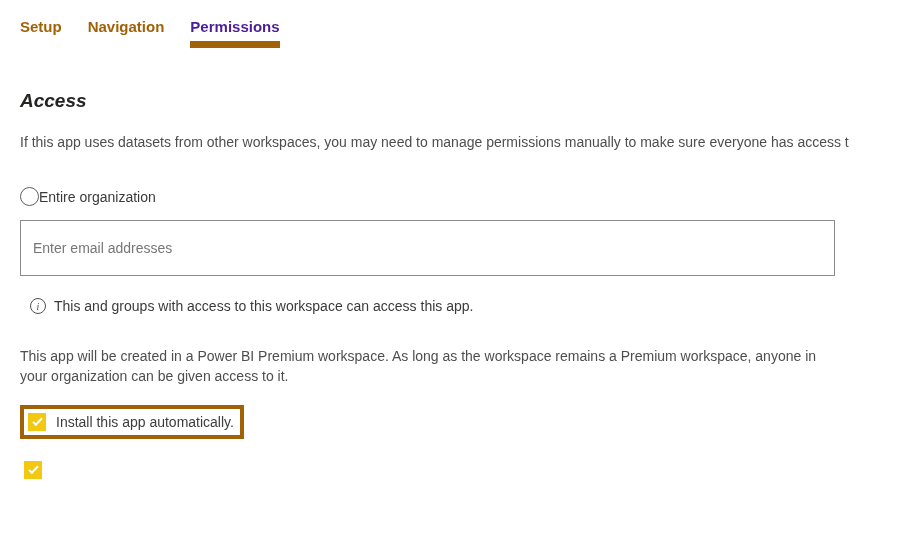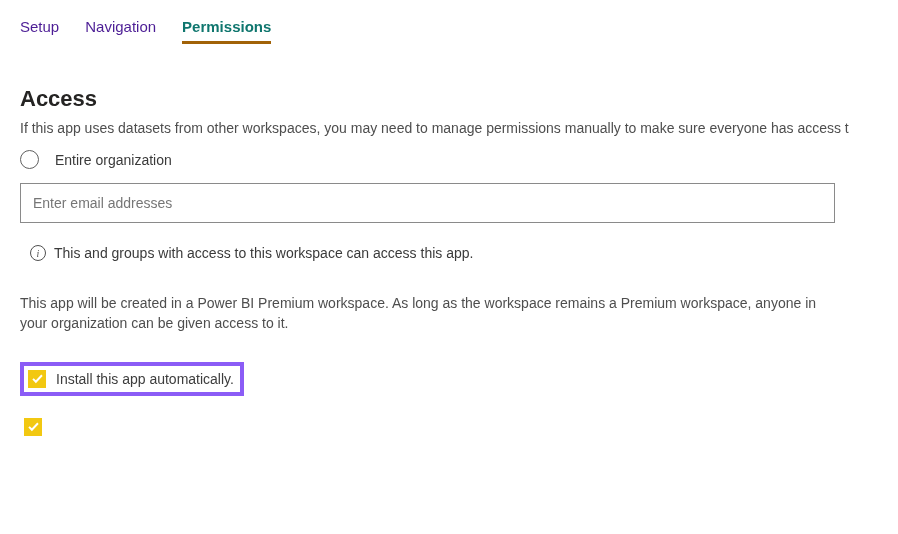--- a/index.html
+++ b/index.html
@@ -13,74 +13,77 @@
     overflow: hidden;
     padding: 18px 20px;
   }
   .tabs {
     display: flex;
     gap: 26px;
     margin-bottom: 42px;
     font-size: 15px;
   }
   .tab {
-    color: #4c1d95;
+    color: #a16207;
     cursor: pointer;
     padding-bottom: 6px;
+    font-weight: bold;
   }
   .tab.active {
     font-weight: 600;
-    color: #0f766e;
-    border-bottom: 3px solid #a16207;
+    color: #4c1d95;
+    border-bottom: 7px solid #a16207;
   }
   .section-heading {
-    font-size: 22px;
+    font-size: 19px;
     font-weight: 600;
     color: #252423;
-    margin-bottom: 8px;
+    margin-bottom: 22px;
+    font-style: italic;
   }
   .intro {
     color: #4e4e4e;
-    margin-bottom: 14px;
+    margin-bottom: 30px;
     font-size: 14px;
     white-space: nowrap;
   }
   .radio-group {
     display: flex;
     flex-direction: column;
     gap: 12px;
     margin-bottom: 14px;
   }
   .radio-item {
     display: flex;
     align-items: center;
-    gap: 16px;
+    gap: 0;
     cursor: pointer;
     color: #3a3a3a;
+    margin-top: 7px;
   }
   .radio-circle {
     width: 19px;
     height: 19px;
     border: 1px solid #606060;
     border-radius: 50%;
     display: flex;
     align-items: center;
     justify-content: center;
     flex-shrink: 0;
   }
   .radio-circle.selected::after {
     content: "";
     width: 11px;
     height: 11px;
     background: #1a1a1a;
     border-radius: 50%;
   }
   .email-input {
     width: 815px;
-    height: 40px;
+    height: 56px;
     border: 1px solid #8a8a8a;
     padding: 0 12px;
     font-size: 14px;
     font-family: inherit;
     color: #333;
     margin-bottom: 22px;
   }
   .email-input::placeholder {
     color: #767676;
   }
@@ -102,37 +105,37 @@
     justify-content: center;
     font-size: 10px;
     font-style: italic;
     font-family: serif;
     color: #505050;
     flex-shrink: 0;
   }
   .premium-note {
     color: #4e4e4e;
     line-height: 1.45;
-    margin-bottom: 28px;
+    margin-bottom: 18px;
     max-width: 820px;
   }
   .checkbox-list {
     display: flex;
     flex-direction: column;
     gap: 18px;
   }
   .checkbox-wrapper {
     display: inline-flex;
     align-items: center;
     gap: 10px;
     padding: 4px 6px 4px 4px;
     width: fit-content;
   }
   .checkbox-wrapper.highlighted {
-    border: 4px solid #8b5cf6;
+    border: 4px solid #a16207;
     text-align: right;
   }
   .checkbox {
     width: 18px;
     height: 18px;
     background: #f2c811;
     display: flex;
     align-items: center;
     justify-content: center;
     cursor: pointer;

